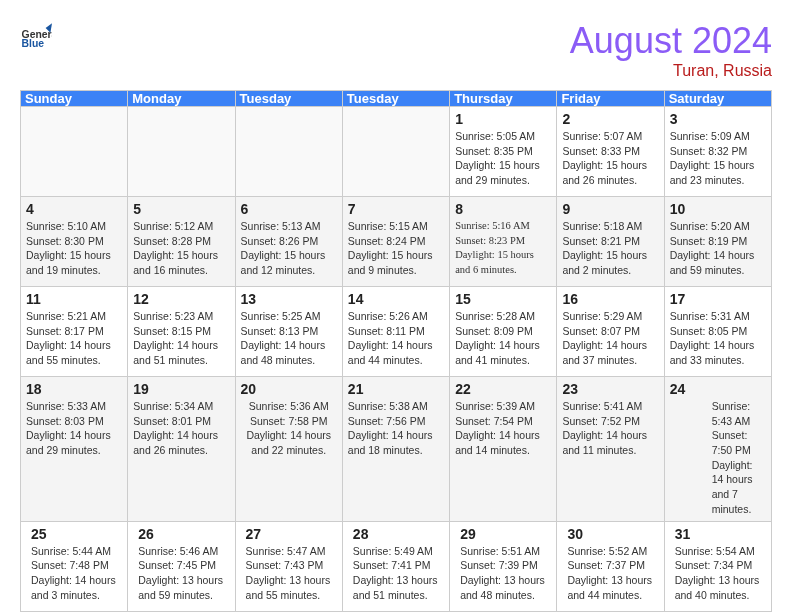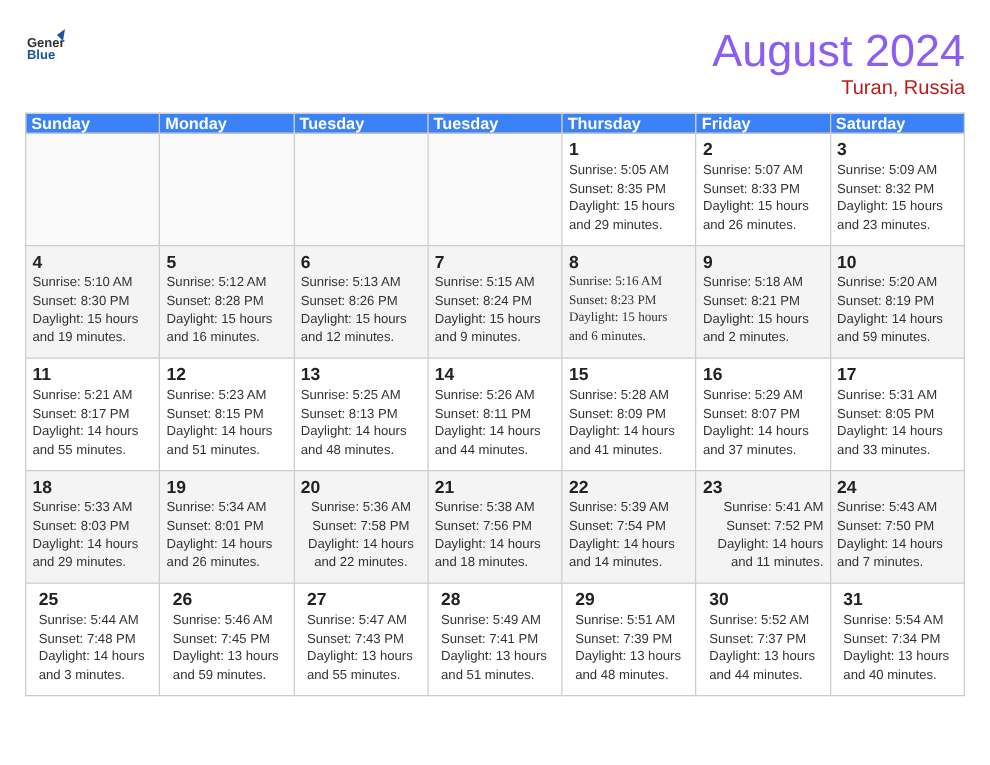--- a/index.html
+++ b/index.html
@@ -277,28 +277,28 @@
         </td>
         <td>
           <span class="day-number">22</span>
           <div class="day-info" style="white-space: pre-line;">Sunrise: 5:39 AM
 Sunset: 7:54 PM
 Daylight: 14 hours
 and 14 minutes.</div>
         </td>
         <td>
           <span class="day-number">23</span>
-          <div class="day-info" style="white-space: pre-line; text-align: right;">Sunrise: 5:41 AM
+          <div class="day-info" style="white-space: pre-line;">Sunrise: 5:41 AM
 Sunset: 7:52 PM
 Daylight: 14 hours
 and 11 minutes.</div>
         </td>
         <td>
           <span class="day-number">24</span>
-          <div class="day-info" style="white-space: pre-line;">Sunrise: 5:43 AM
+          <div class="day-info" style="white-space: pre-line; margin-left: 42px;">Sunrise: 5:43 AM
 Sunset: 7:50 PM
 Daylight: 14 hours
 and 7 minutes.</div>
         </td>
       </tr>
       <tr class="row-week5">
         <td>
           <span class="day-number">25</span>
           <div class="day-info" style="white-space: pre-line;">Sunrise: 5:44 AM
 Sunset: 7:48 PM

